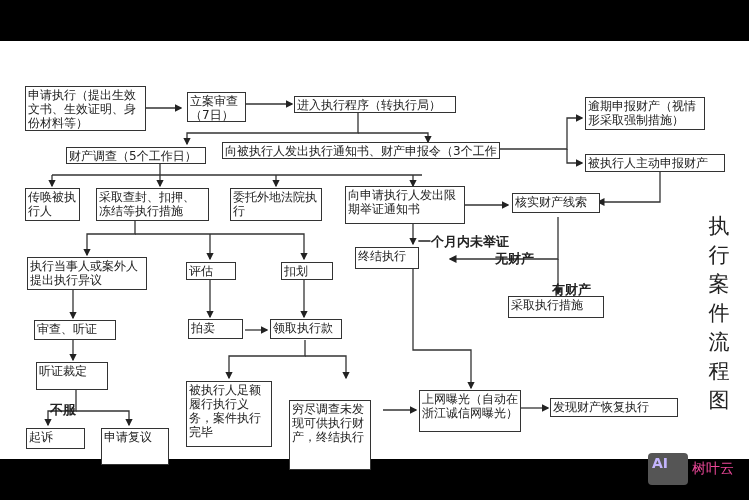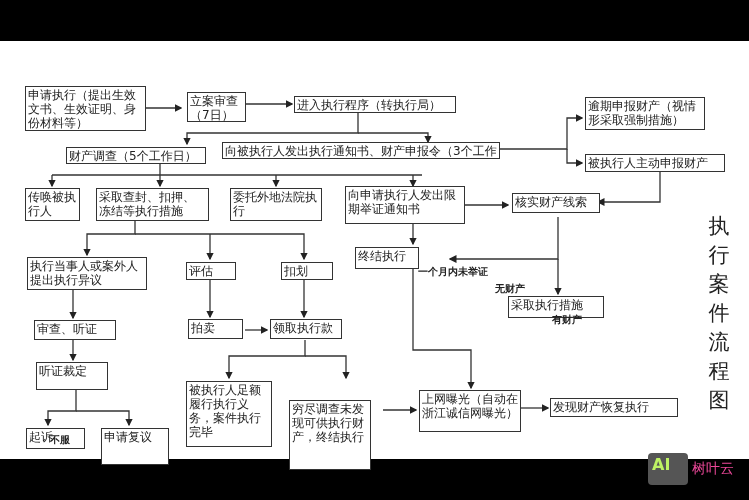--- a/index.html
+++ b/index.html
@@ -5,26 +5,26 @@
   html, body { margin:0; padding:0; }
   body { width:749px; height:500px; background:#000; position:relative; overflow:hidden;
          font-family:"DejaVu Sans", "Liberation Sans", sans-serif; }
   .canvas { position:absolute; left:0; top:41px; width:749px; height:418px; background:#fff; }
   .bar-top { position:absolute; left:0; top:0; width:749px; height:40px; background:#000; }
   .bar-bottom { position:absolute; left:0; top:460px; width:749px; height:40px; background:#000; }
   .box { position:absolute; border:1.5px solid #333; background:#fff; color:#222;
          font-size:12px; line-height:14px; padding:1px 2px; box-sizing:border-box;
          overflow:hidden; word-break:break-all; }
   svg.lines { position:absolute; left:0; top:0; width:749px; height:500px; pointer-events:none; }
-  .lbl { position:absolute; font-size:10px; color:#222; font-weight:bold; white-space:nowrap;margin-top:32px; }
+  .lbl { position:absolute; font-size:13px; color:#222; font-weight:bold; white-space:nowrap; }
   .title { position:absolute; left:708px; top:212px; width:22px; font-size:21px; line-height:29px;
            color:#222; text-align:center; }
   .wm { position:absolute; left:648px; top:453px; display:flex; align-items:center; gap:4px; }
-  .wm-icon { width:40px; height:32px; background:#555; border-radius:4px; color:#bef264;
-             font-weight:bold; font-size:16px; position:relative; box-sizing:border-box; padding:2px 4px; }
+  .wm-icon { width:40px; height:32px; background:#555; border-radius:4px; color:#c4b5fd;
+             font-weight:bold; font-size:14px; position:relative; box-sizing:border-box; padding:2px 4px; }
   .wm-text { color:#ec4899; font-size:14px; }
 </style>
 </head>
 <body>
 
 <div class="bar-top"></div>
 <div class="canvas"></div>
 <div class="bar-bottom"></div>
 
 <svg class="lines" viewBox="0 0 749 500">

